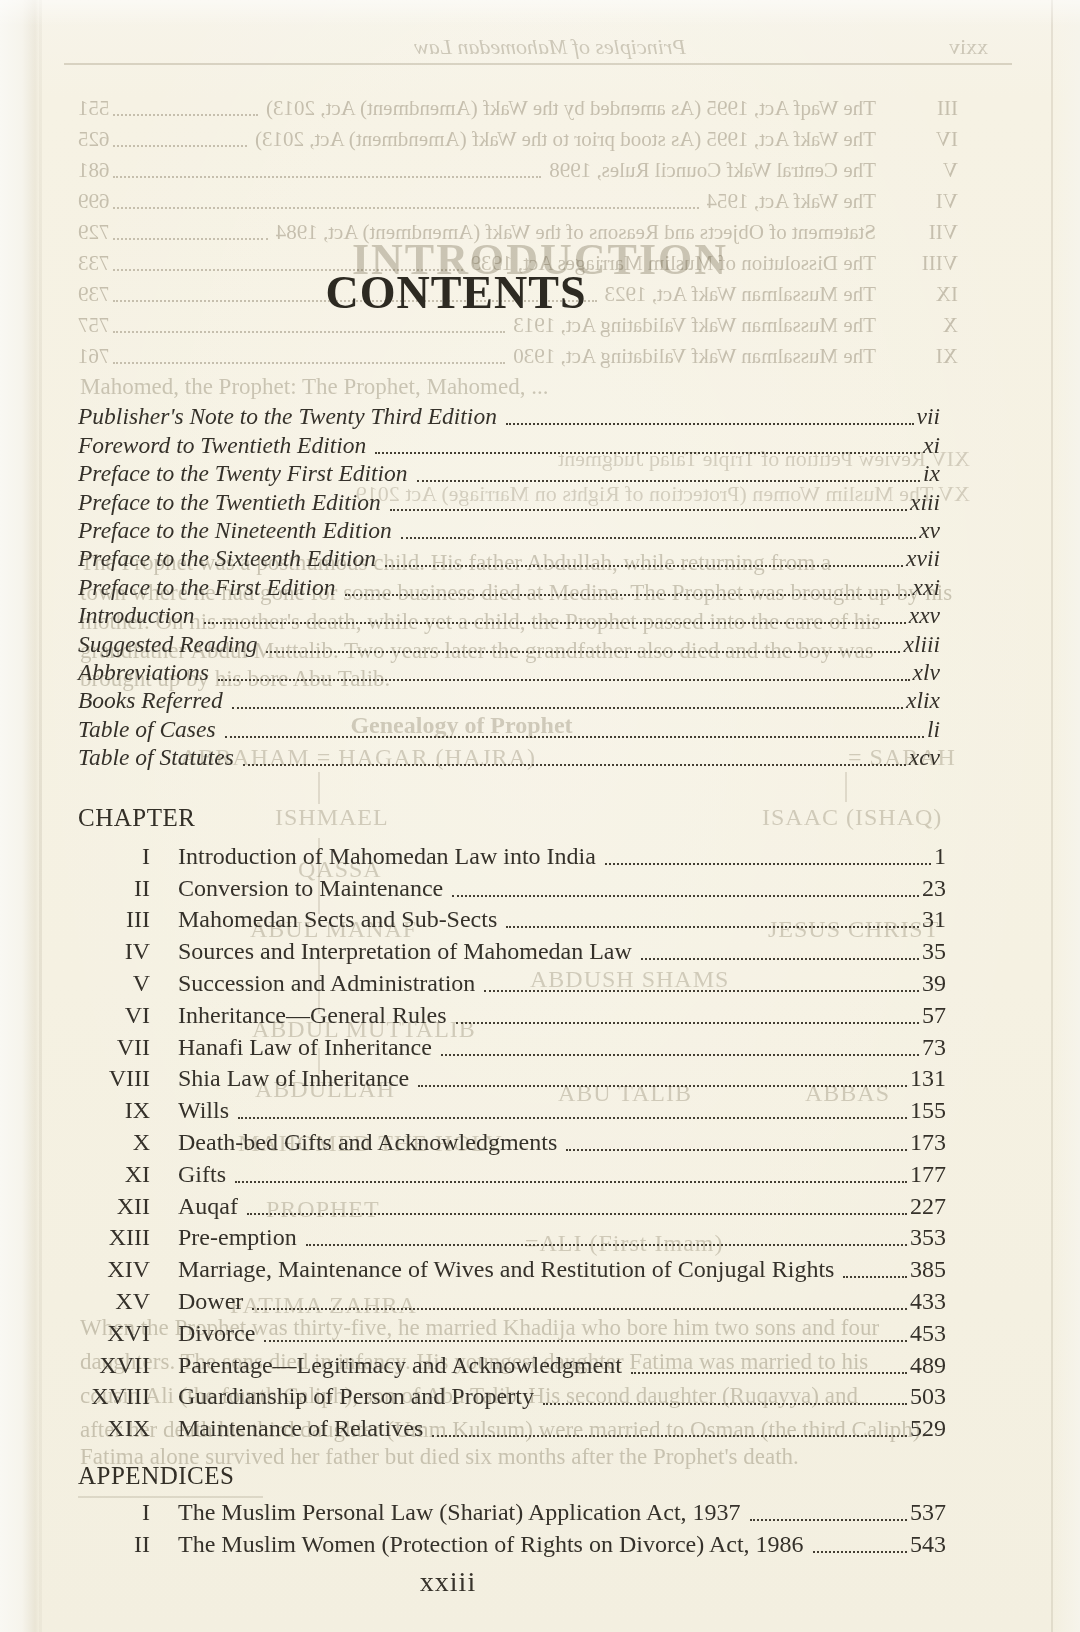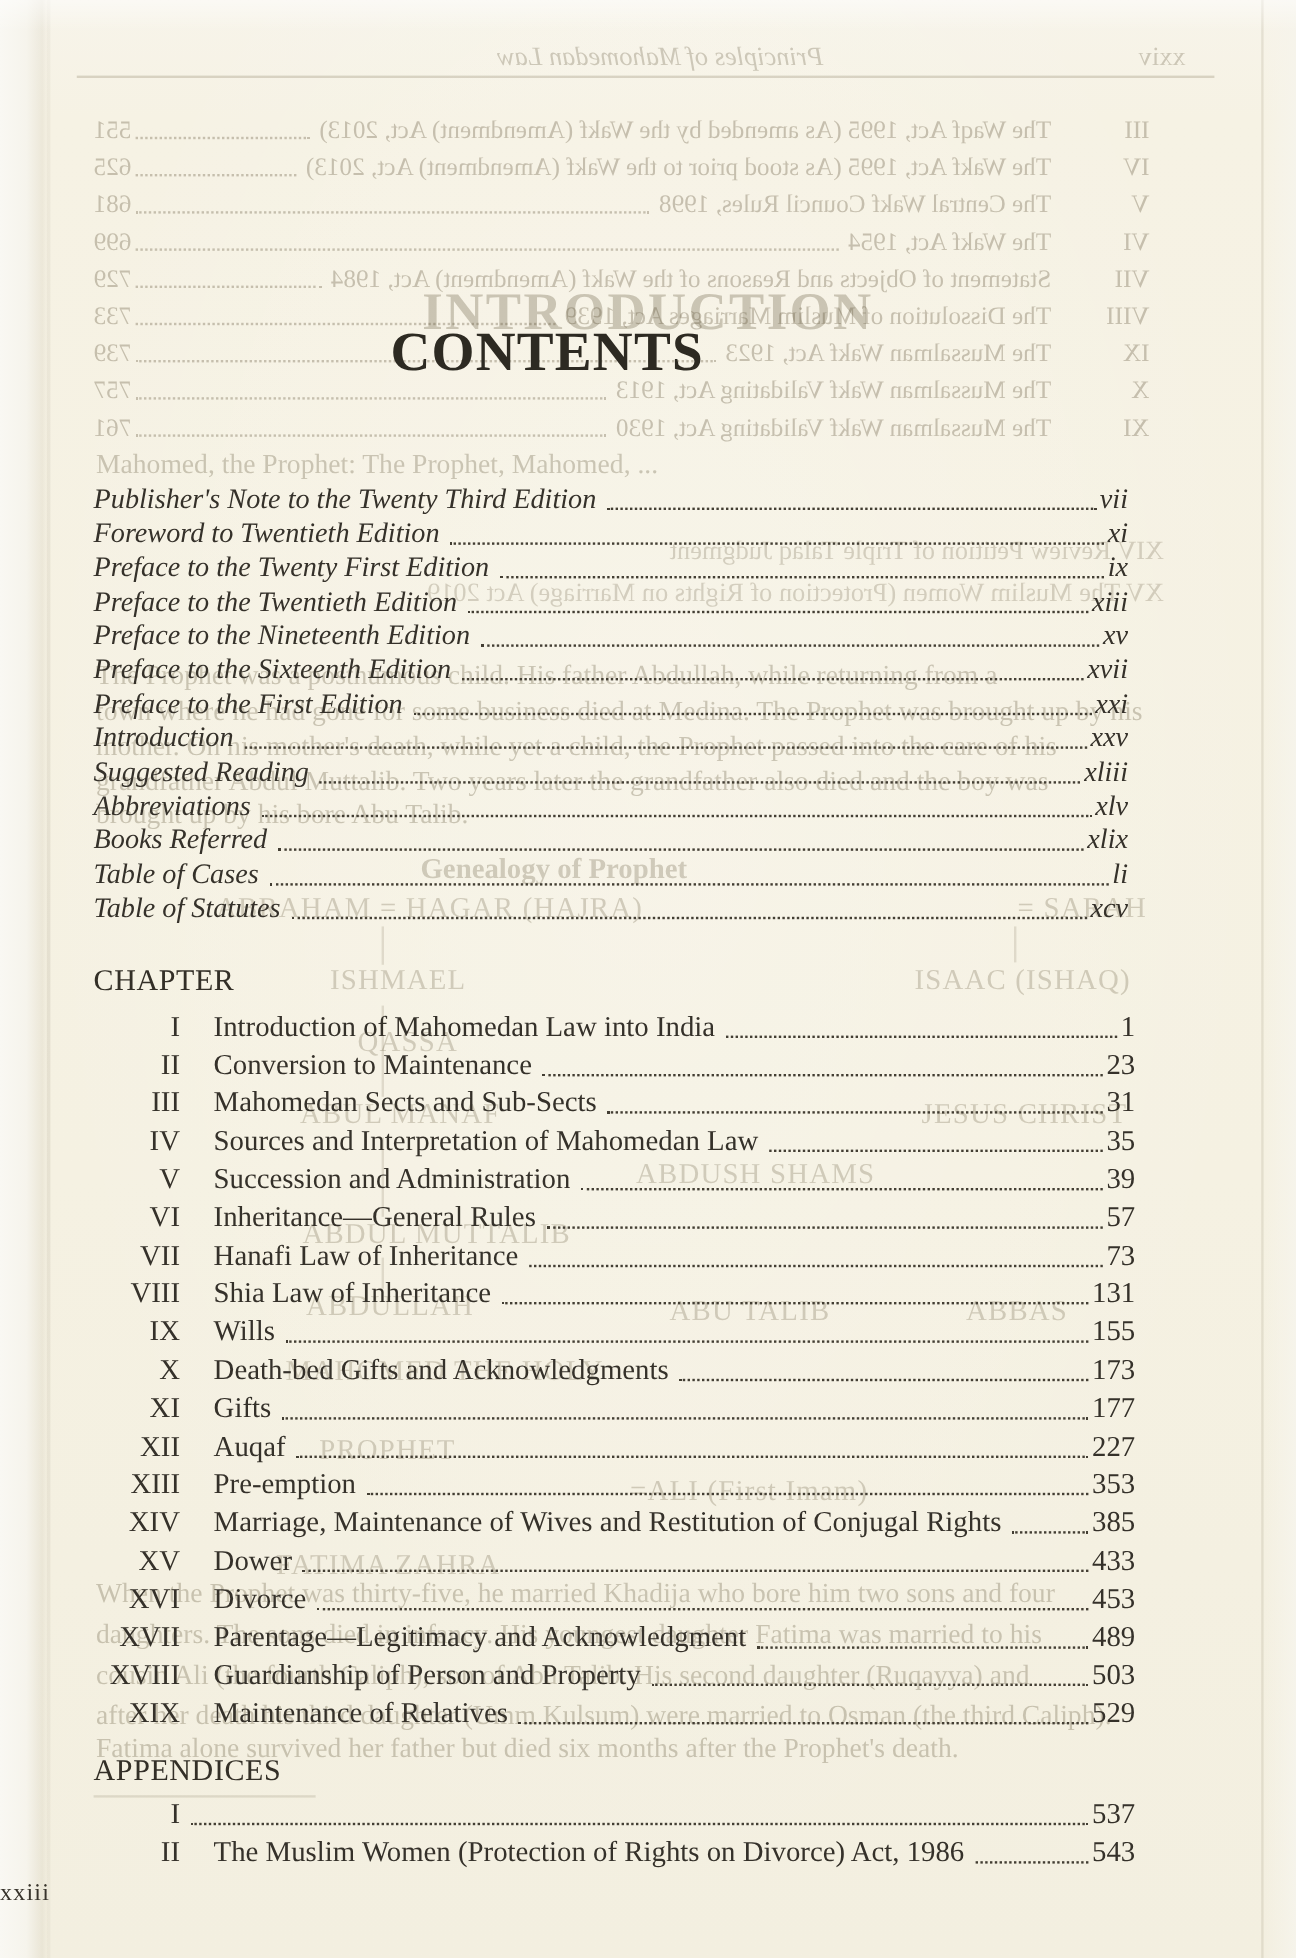--- a/index.html
+++ b/index.html
@@ -47,21 +47,21 @@
   .label{flex:0 1 auto;white-space:nowrap;}
   .leader{flex:1 1 auto;border-bottom:2.2px dotted #433e33;position:relative;top:-5px;margin:0 3px 0 9px;min-width:12px;}
   .pg{flex:0 0 auto;font-style:normal;font-style:inherit;}
   .sec-head{left:78px;font-size:25px;letter-spacing:0.5px;color:#332f27;}
   .ch-list{left:78px;top:838px;width:868px;font-size:24px;color:#35312a;}
   .ch-row{display:flex;align-items:flex-end;height:31.8px;}
   .ch-row .num{flex:0 0 72px;text-align:right;}
   .ch-row .ttl{flex:0 1 auto;padding-left:28px;white-space:nowrap;}
   .ap-list{left:78px;top:1494px;width:868px;font-size:24px;color:#35312a;}
   .ap-list .ch-row{height:32px;}
-  .footer{left:0;top:1566px;width:896px;font-size:20px;letter-spacing:1px;color:#37332b;}
+  .footer{left:0;top:1566px;width:896px;text-align:center;font-size:28px;letter-spacing:1px;color:#37332b;}
 </style>
 </head>
 <body>
 
 <div class="page">
 
   <div class="edge-left"></div>
   <div class="edge-left-line"></div>
   <div class="edge-right"></div>
   <div class="edge-right-line"></div>
@@ -507,20 +507,21 @@
         <span class="pg">529</span>
       </div>
     </div>
 
   <div class="main sec-head" style="top:1462px;">APPENDICES</div>
 
   <div class="main ap-list">
 
       <div class="ch-row">
         <span class="num">I</span>
+        <span class="ttl">The Muslim Personal Law (Shariat) Application Act, 1937</span>
         <span class="leader"></span>
         <span class="pg">537</span>
       </div>
 
       <div class="ch-row">
         <span class="num">II</span>
         <span class="ttl">The Muslim Women (Protection of Rights on Divorce) Act, 1986</span>
         <span class="leader"></span>
         <span class="pg">543</span>
       </div>

